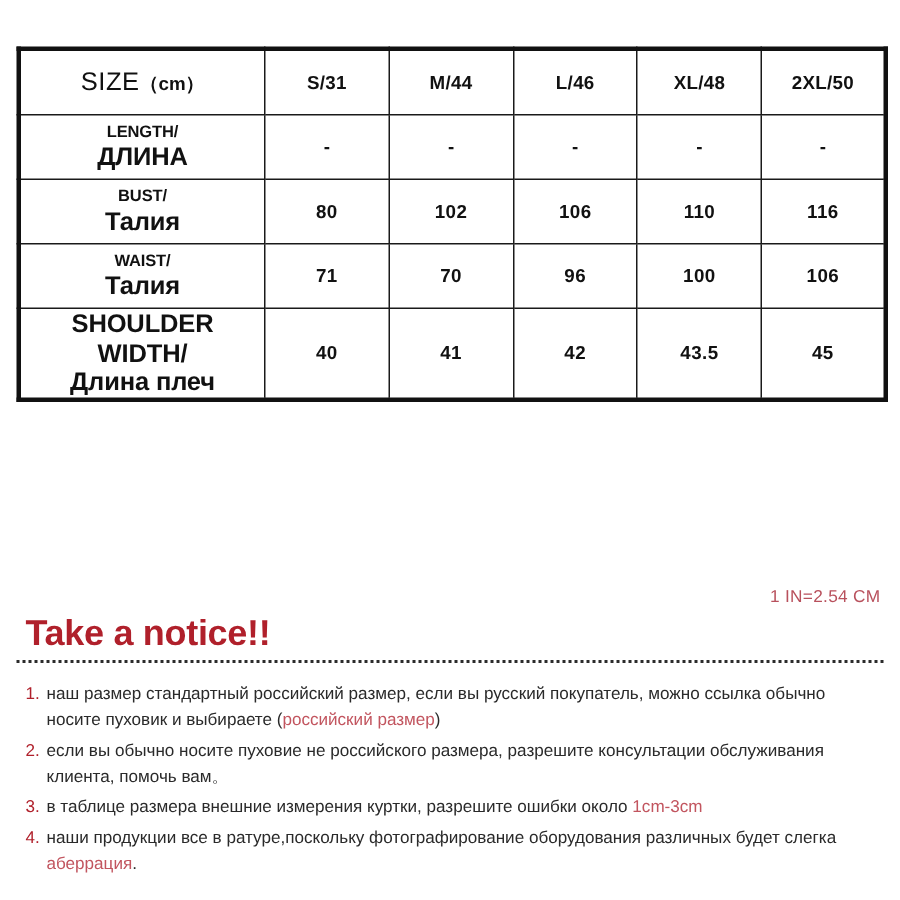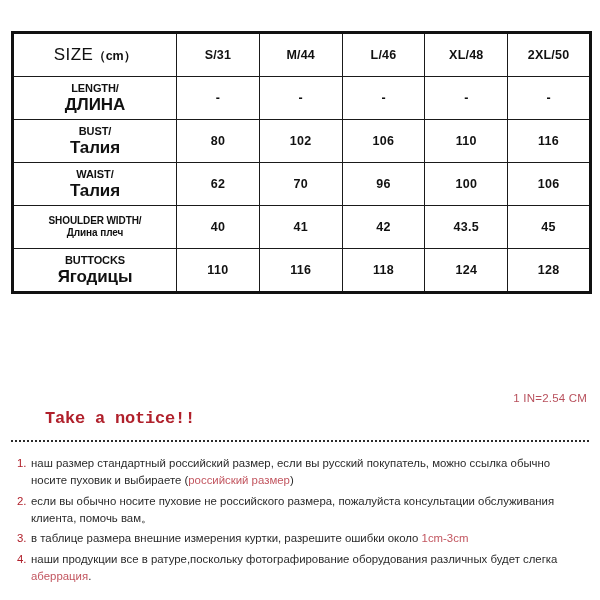--- a/index.html
+++ b/index.html
@@ -65,42 +65,41 @@
     font-size: 11px;
     font-weight: bold;
     letter-spacing: -0.1px;
   }
   .lbl-ru {
     display: block;
     font-size: 17px;
     font-weight: bold;
     letter-spacing: -0.1px;
   }
-  .lbl-en.tight, .lbl-ru.tight { font-size: 10px; }
+  .lbl-en.tight, .lbl-ru.tight { font-size: 17px; }
   .cell-val {
     font-size: 15px;
     font-weight: bold;
     letter-spacing: 0.3px;
   }
   .cell-dash {
     font-size: 15px;
     font-weight: bold;
   }
 
   
   .notice-head {
     position: absolute;
     left: 17px;
     top: 409px;
-    font-family: Liberation Mono, monospace;
-    font-size: 17px;
+    font-family: Liberation Sans, sans-serif;
+    font-size: 24px;
     font-weight: bold;
     color: #b0202b;
     letter-spacing: -0.2px;
-    margin-left: 28px;
   }
   .conv {
     position: absolute;
     right: 13px;
     top: 392px;
     font-size: 11.5px;
     color: #b8505c;
     letter-spacing: 0.2px;
   }
   .dotted {
@@ -189,69 +188,58 @@
           <td class="cell-val">106</td>
           <td class="cell-val">110</td>
           <td class="cell-val">116</td>
         </tr>
 
         <tr>
           <td>
             <span class="lbl-en">WAIST/</span>
             <span class="lbl-ru">Талия</span>
           </td>
-          <td class="cell-val">62</td>
+          <td class="cell-val">71</td>
           <td class="cell-val">70</td>
           <td class="cell-val">96</td>
           <td class="cell-val">100</td>
           <td class="cell-val">106</td>
         </tr>
 
 
         <tr>
           <td>
             <span class="lbl-en tight">SHOULDER WIDTH/</span>
             <span class="lbl-ru tight">Длина плеч</span>
           </td>
           <td class="cell-val">40</td>
           <td class="cell-val">41</td>
           <td class="cell-val">42</td>
           <td class="cell-val">43.5</td>
           <td class="cell-val">45</td>
         </tr>
 
 
-        <tr>
-          <td>
-            <span class="lbl-en">BUTTOCKS</span>
-            <span class="lbl-ru">Ягодицы</span>
-          </td>
-          <td class="cell-val">110</td>
-          <td class="cell-val">116</td>
-          <td class="cell-val">118</td>
-          <td class="cell-val">124</td>
-          <td class="cell-val">128</td>
-        </tr>
 
       </tbody>
     </table>
   </div>
 
   <div class="notice-head">Take a notice!!</div>
   <div class="conv">1 IN=2.54 CM</div>
   <div class="dotted"></div>
 
   <div class="notes">
 
     <div class="note">
       <span class="num">1.</span><span>наш размер стандартный российский размер, если вы русский покупатель, можно ссылка обычно носите пуховик и выбираете  (</span><span class="red">российский размер</span><span>)</span>
     </div>
 
     <div class="note">
-      <span class="num">2.</span><span>если вы обычно носите пуховие не российского размера,  пожалуйста консультации обслуживания клиента, помочь вам。</span><span class="red"></span><span></span>
+      <span class="num">2.</span><span>если вы обычно носите пуховие не российского размера,  разрешите консультации обслуживания клиента, помочь вам。</span><span class="red"></span><span></span>
     </div>
 
     <div class="note">
       <span class="num">3.</span><span>в таблице размера внешние измерения куртки, разрешите ошибки около </span><span class="red">1cm-3cm</span><span></span>
     </div>
 
     <div class="note">
       <span class="num">4.</span><span>наши продукции все в ратуре,поскольку фотографирование оборудования различных будет слегка </span><span class="red">аберрация</span><span>.</span>
     </div>
 

